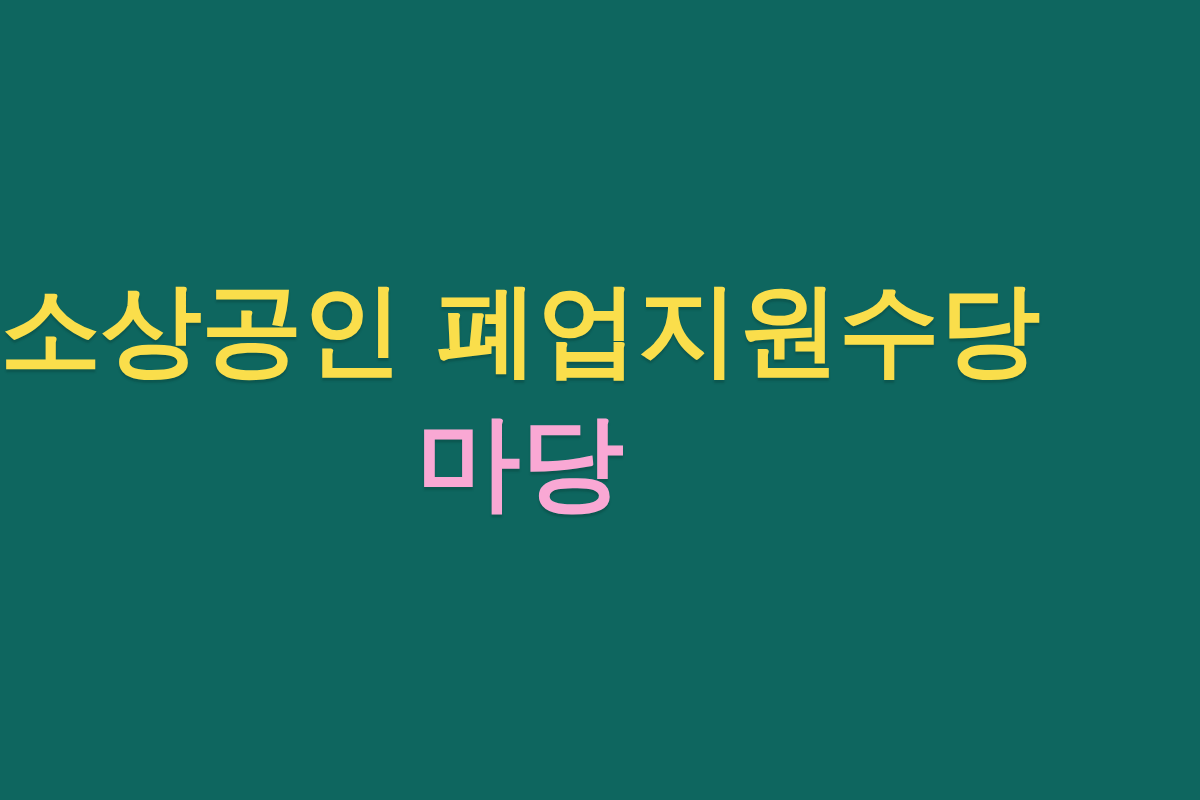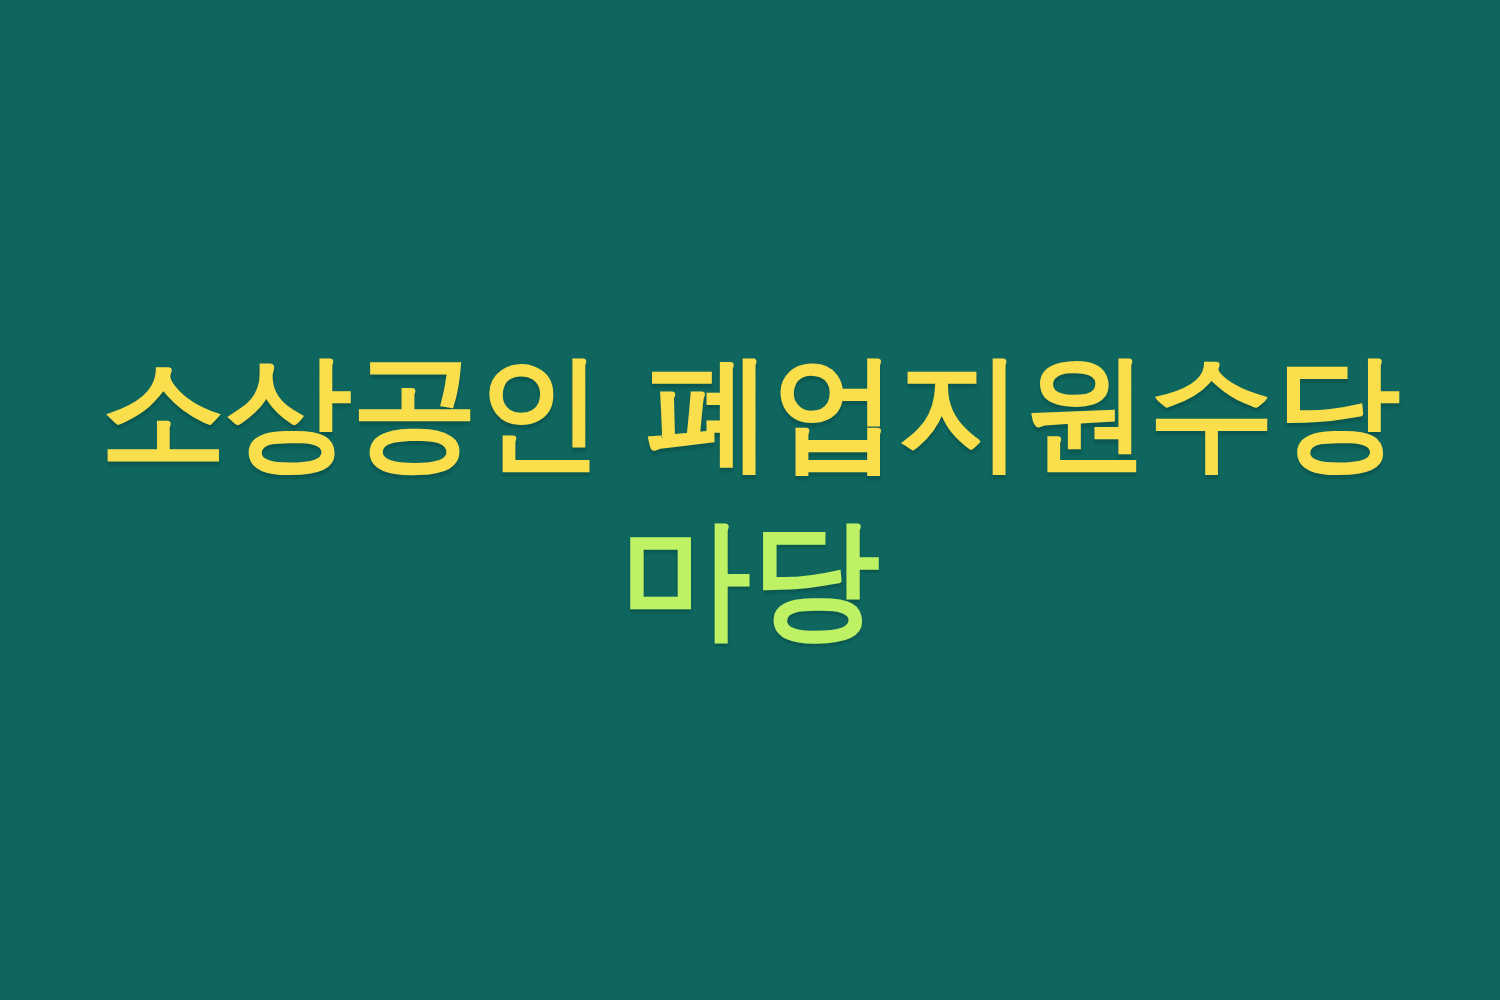--- a/index.html
+++ b/index.html
@@ -16,21 +16,21 @@
   }
 
   #thumbnail-canvas {
     position: relative;
     width: 1200px;
     height: 800px;
     background: #0E665F;
     box-sizing: border-box;
     display: flex;
     align-items: center;
-    justify-content: center;
+    justify-content: flex-start;
   }
 
   #headline-block {
     width: 1040px;
     text-align: center;
     padding: 0 0 6px 0;
     box-sizing: border-box;
   }
 
   .headline-line {
@@ -52,17 +52,17 @@
 </head>
 <body>
 
 <div id="thumbnail-canvas" style="background: rgb(14, 102, 95);">
 
   <div id="headline-block">
 
     <span class="headline-line line-1" style="color: rgb(250, 222, 75); font-size: 101px;">소상공인 폐업지원수당</span>
 
 
-    <span class="headline-line line-3" style="color: #bef264;">마당</span>
+    <span class="headline-line line-3" style="color: #f9a8d4;">마당</span>
 
   </div>
 
 </div>
 
 </body></html>

